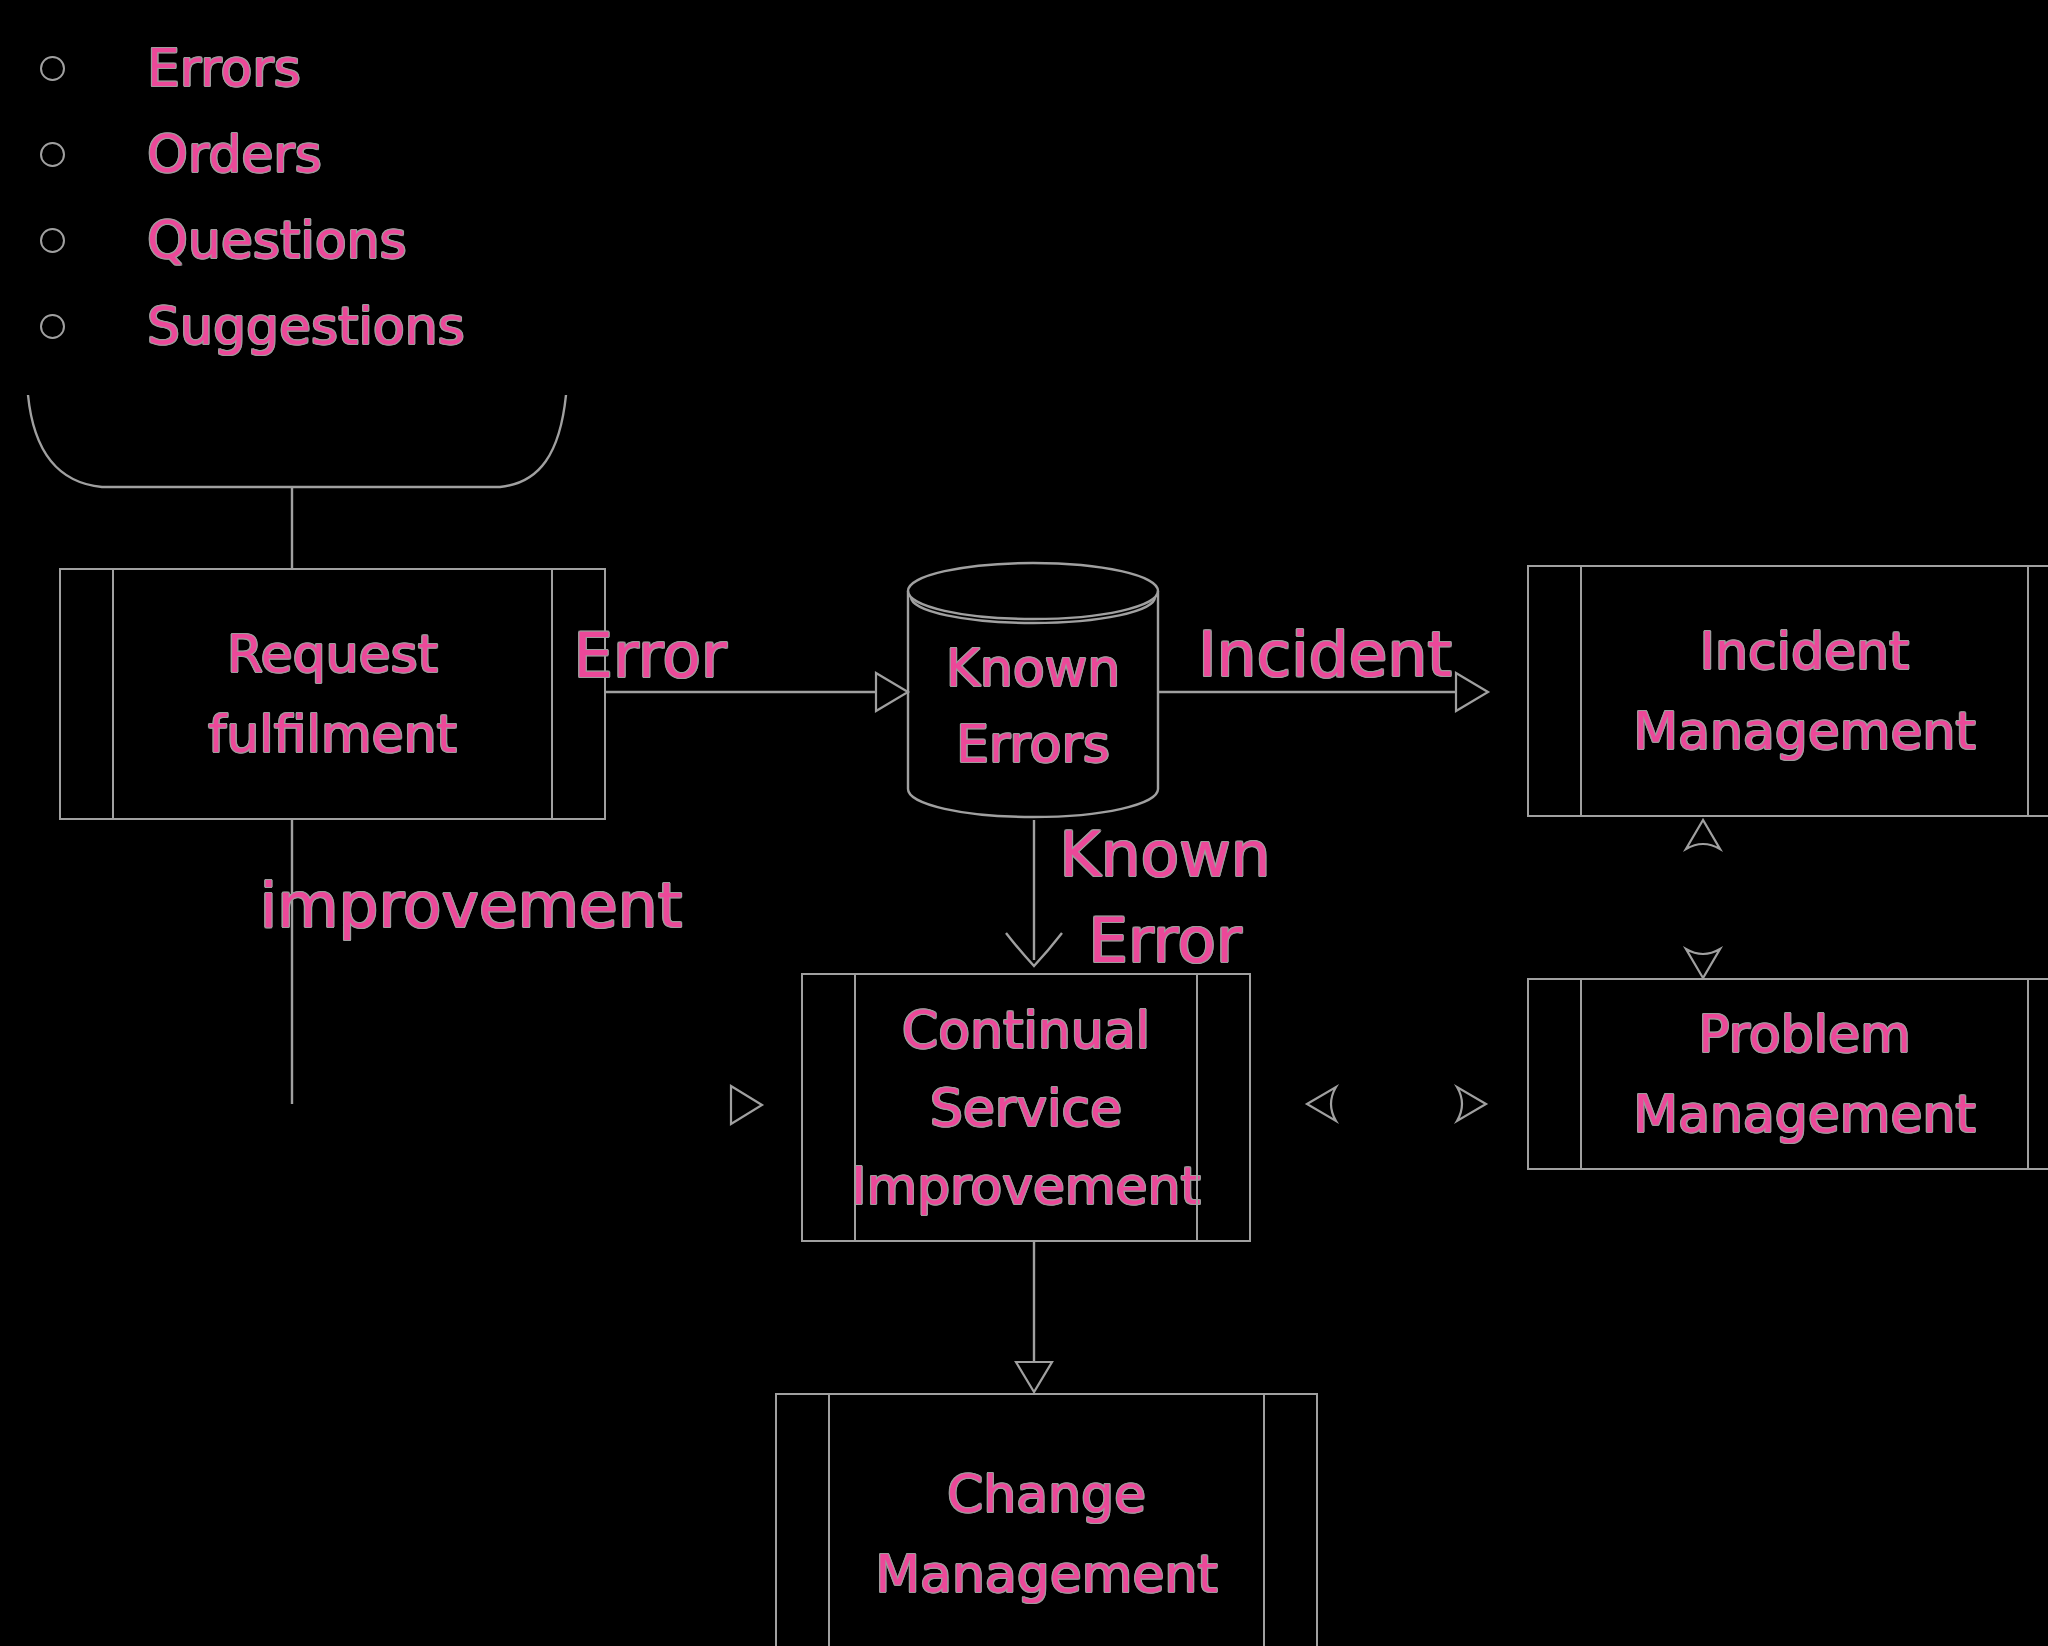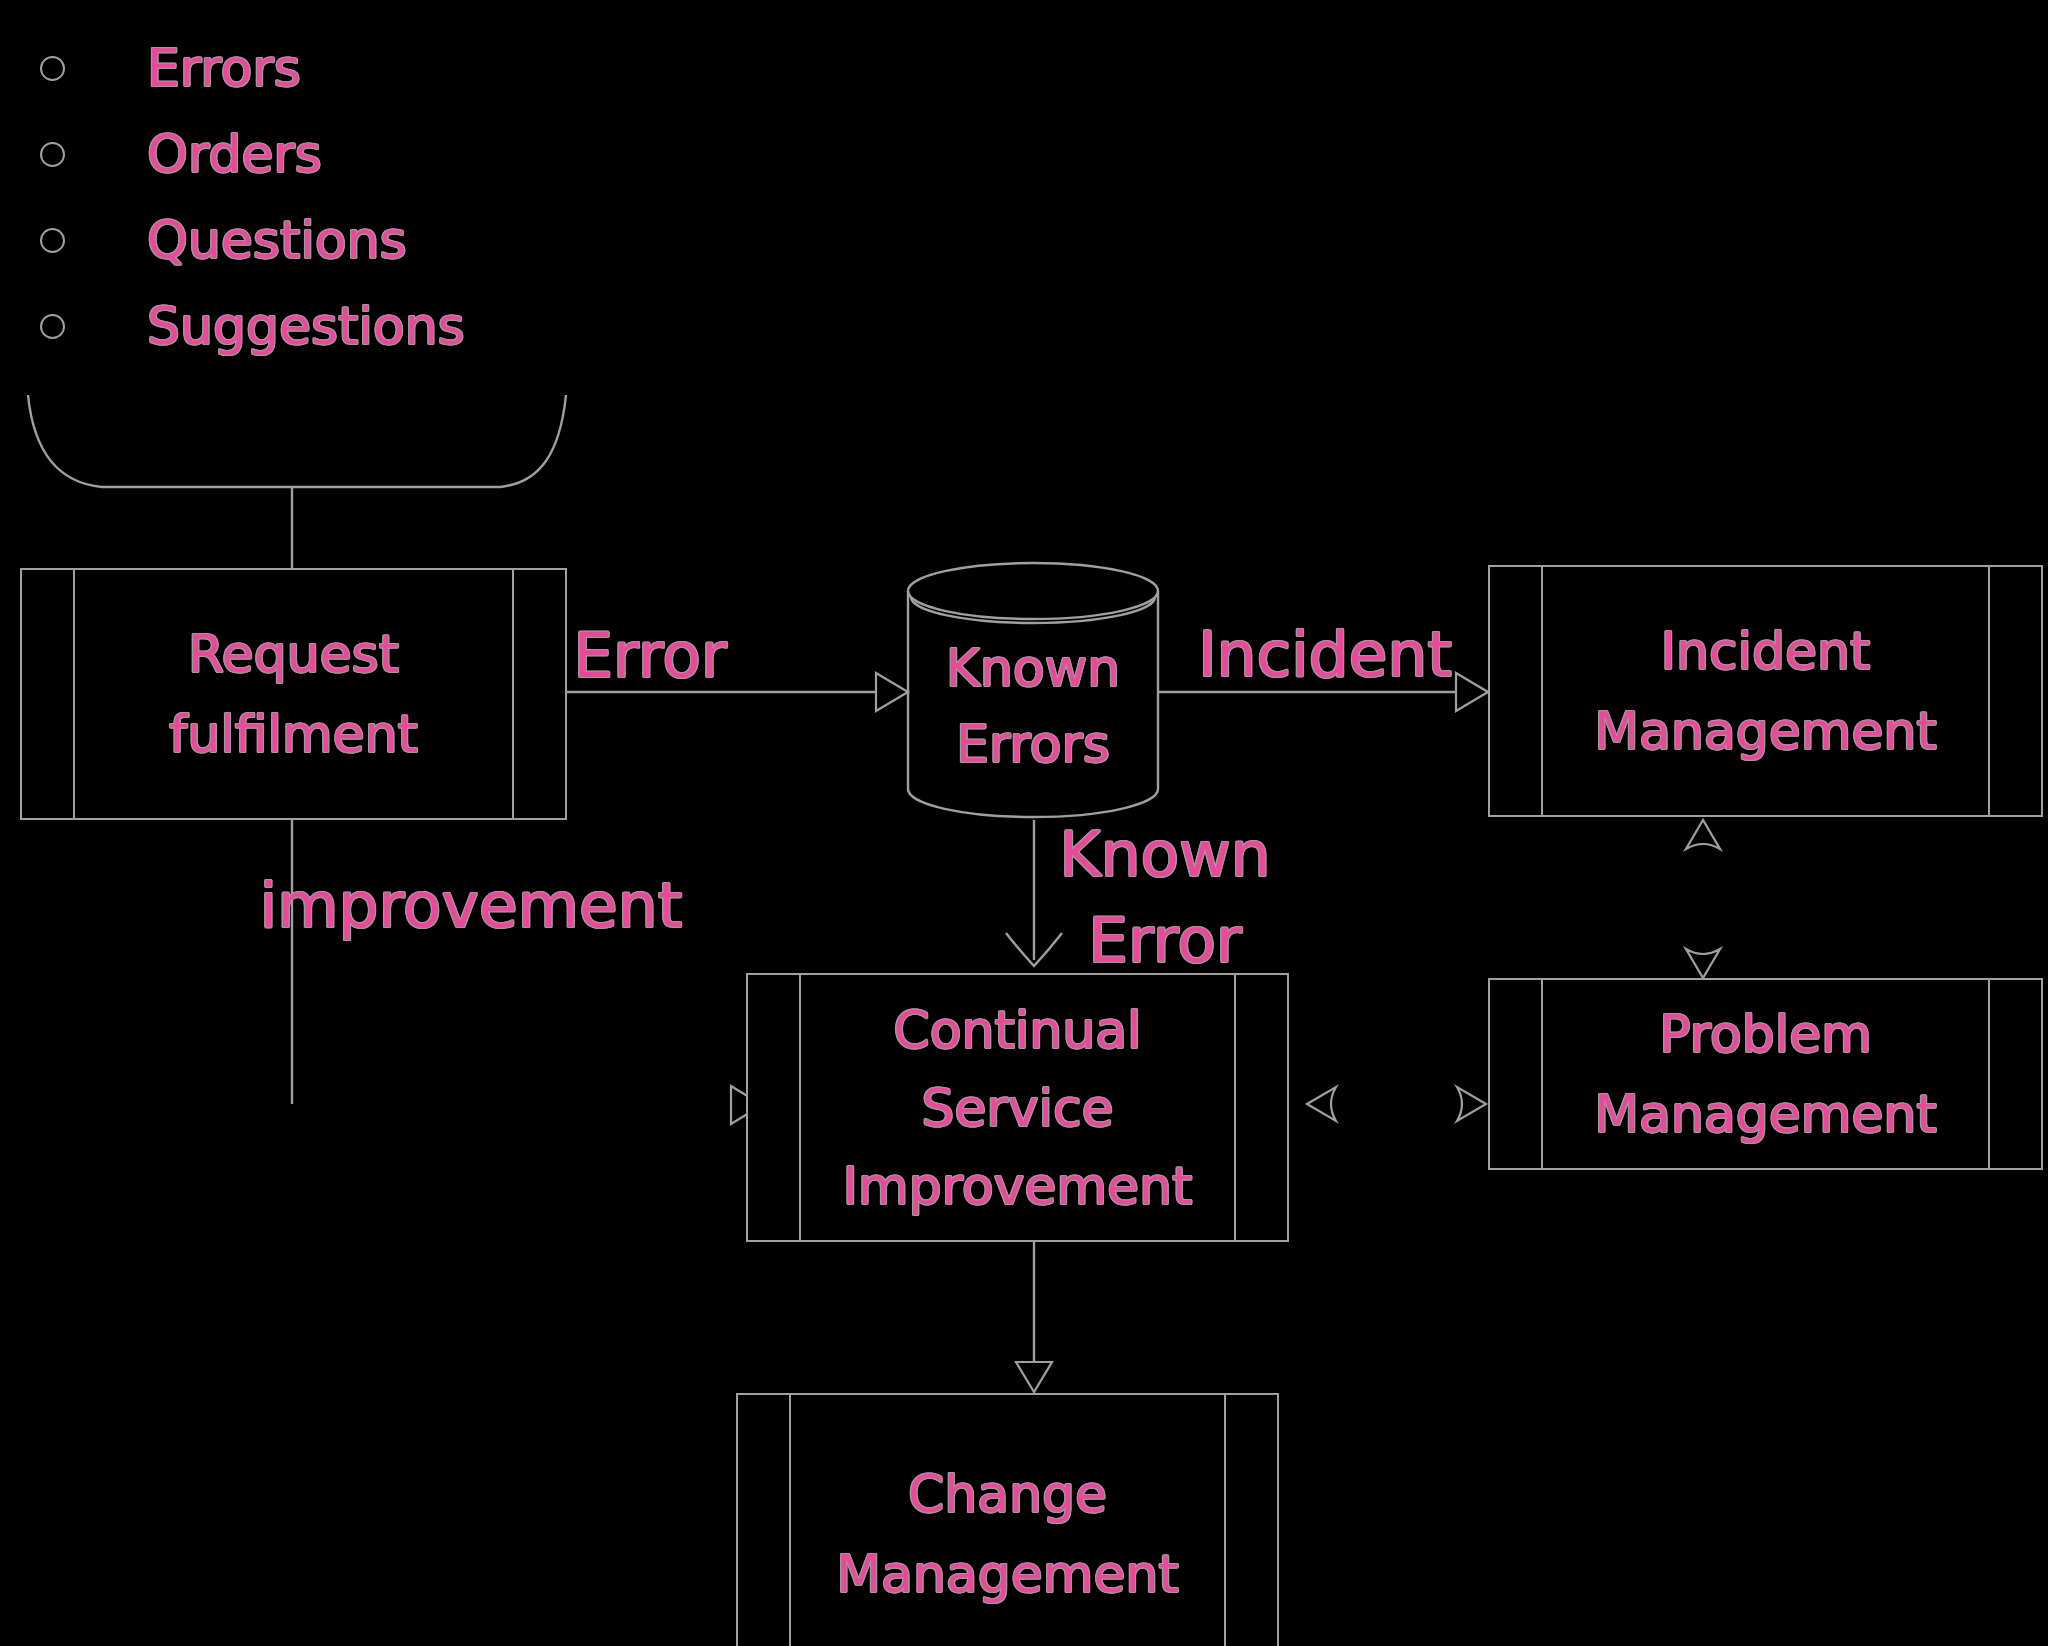--- a/index.html
+++ b/index.html
@@ -26,21 +26,21 @@
       0.9px 0.9px var(--ink), -0.9px 0.9px var(--ink), 0.9px -0.9px var(--ink), -0.9px -0.9px var(--ink);
   }
 
   .bullet-row{position:absolute;left:40px;display:flex;align-items:center;height:60px;}
   .bullet{width:21px;height:21px;border:2.6px solid var(--stroke);border-radius:50%;
           background:#000;flex:none;margin-right:82px;}
   .bullet-label{font-size:52px;line-height:60px;white-space:nowrap;}
 
   .pbox{
     position:absolute;box-sizing:border-box;border:2.4px solid var(--stroke);background:#000;
-    display:flex;flex-direction:column;justify-content:center;align-items:center;
+    display:flex;flex-direction:column;justify-content:center;align-items:center;margin-left:39px;
   }
   .pbox .vbar{position:absolute;top:0;bottom:0;width:0;border-left:2.2px solid var(--stroke);}
   .pbox .vbar.l{left:51px;}
   .pbox .vbar.r{right:51px;}
   .pbox .line{font-size:52px;line-height:80px;text-align:center;white-space:nowrap;}
   .pbox.csi .line{line-height:78px;}
 
   .cyl-label{
     position:absolute;left:908px;top:596px;width:250px;height:220px;
     display:flex;flex-direction:column;justify-content:center;align-items:center;
@@ -52,21 +52,21 @@
   .elabel.one .line{line-height:60px;}
   .elabel.two .line{line-height:86px;}
   #lbl-error{left:530px;top:626px;width:240px;}
   #lbl-incident{left:1170px;top:625px;width:310px;}
   #lbl-known-error{left:1020px;top:812px;width:290px;}
   #lbl-proposed{left:246px;top:863px;width:450px;}
 
   #box-request{left:20px;top:568px;width:547px;height:252px;}
   #box-incident{left:1488px;top:565px;width:555px;height:252px;}
   #box-problem{left:1488px;top:978px;width:555px;height:192px;}
-  #box-csi{left:746px;top:973px;width:543px;height:269px;}
+  #box-csi{left:762px;top:973px;width:450px;height:269px;}
   #box-change{left:736px;top:1393px;width:543px;height:281px;}
 </style>
 </head>
 <body>
 
 <div class="stage">
 
   <svg class="layer" viewBox="0 0 2048 1646">
 
     <path class="ln" d="M 28 395 C 34 455 60 483 102 487 L 500 487 C 540 483 560 453 566 395"></path>

